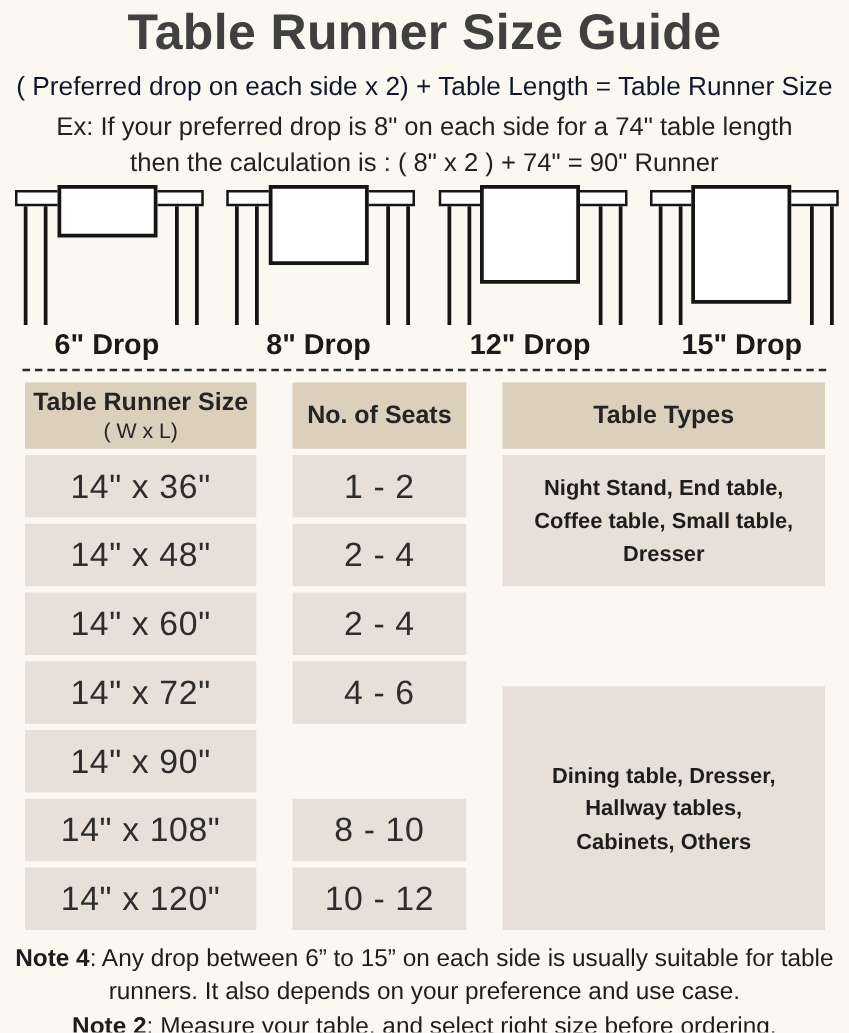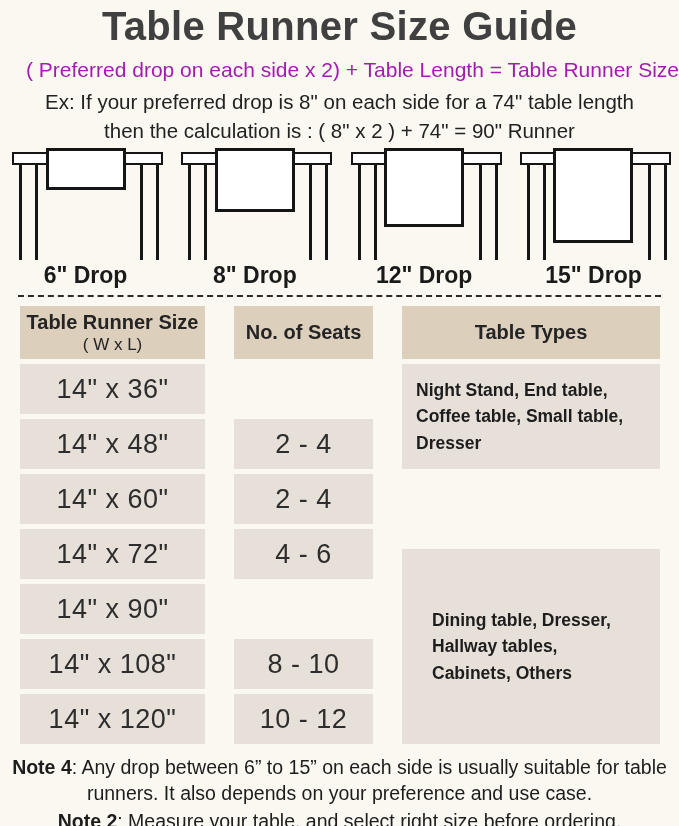--- a/index.html
+++ b/index.html
@@ -4,21 +4,21 @@
 <style>
   html,body { margin:0; padding:0; }
   body {
     width:679px; height:826px; overflow:hidden;
     background:#fbf8f2;
     font-family:"Liberation Sans", sans-serif;
     color:#1f1f1f;
     -webkit-font-smoothing:antialiased;
   }
   .title { font-size:40px; font-weight:700; text-align:center; margin:4px 0 9px; letter-spacing:.3px; color:#404040; }
-  .formula { font-size:21px; text-align:right; margin:0 0 8px; color:#a21caf; }
+  .formula { font-size:21px; text-align:center; margin:0 0 8px; color:#0f172a; }
   .example { font-size:20.5px; text-align:center; margin:0 12px 5px; color:#222; }
 
   
   .figures { display:flex; justify-content:space-between; height:112px; margin:3px 1px 0; }
   .figure { position:relative; width:169px; height:112px; }
   .leg { position:absolute; top:14px; bottom:0; width:13px;
          border-left:3px solid #151515; border-right:3px solid #151515; }
   .leg-l { left:18px; } .leg-r { right:11px; }
   .tabletop { position:absolute; left:11px; right:7px; top:4px; height:13px;
               background:#fff; border:2.5px solid #151515; box-sizing:border-box; }
@@ -30,21 +30,21 @@
   .drop-label { width:169px; text-align:center; font-weight:700; font-size:23px; padding:2px 0 6px; color:#1a1a1a; }
   .dashline { border-top:2.5px dashed #2a2a2a; margin:0 18px 9px; height:0; }
 
   
   .size-table { display:grid; grid-template-columns:185px 139px 258px; column-gap:29px;
                 grid-template-rows:53px repeat(7,50px); row-gap:5px; margin:4px 19px 0 20px; }
   .cell { background:#e7e0d8; display:flex; align-items:center; justify-content:center; box-sizing:border-box; }
   .hcell { background:#dccfbc; flex-direction:column; font-weight:700; font-size:20px; color:#242424; }
   .hsub { font-weight:400; font-size:17px; margin-top:1px; }
   .val { font-size:27px; color:#2d2d2d; letter-spacing:.5px; font-weight:400; }
-  .types { font-weight:700; font-size:17.5px; line-height:1.5; text-align:left; padding:6px 14px; color:#1d1d1d; }
+  .types { font-weight:700; font-size:17.5px; line-height:1.5; text-align:center; padding:6px 14px; color:#1d1d1d; }
   .types-wide { padding:6px 30px;margin-top:20px; }
 
   
   .notes { margin:11px 6px 0; text-align:center; font-size:19.5px; line-height:1.33; color:#1d1d1d; }
   .note { margin:0 0 2px; }
   .note b { font-weight:700; }
 </style>
 </head>
 <body>
 
@@ -91,20 +91,21 @@
 
 <div class="size-table">
   <div class="cell hcell" style="grid-area:1/1">
     <span>Table Runner Size</span>
     <span class="hsub">( W x L)</span>
   </div>
   <div class="cell hcell" style="grid-area:1/3">Table Types</div>
   <div class="cell hcell" style="grid-area:1/2">No. of Seats</div>
 
   <div class="cell val" style="grid-area:2/1">14" x 36"</div>
+  <div class="cell val" style="grid-area:2/2">1 - 2</div>
   <div class="cell val" style="grid-area:3/1">14" x 48"</div>
   <div class="cell val" style="grid-area:3/2">2 - 4</div>
   <div class="cell val" style="grid-area:4/1">14" x 60"</div>
   <div class="cell val" style="grid-area:4/2">2 - 4</div>
   <div class="cell val" style="grid-area:5/1">14" x 72"</div>
   <div class="cell val" style="grid-area:5/2">4 - 6</div>
   <div class="cell val" style="grid-area:6/1">14" x 90"</div>
   <div class="cell val" style="grid-area:7/1">14" x 108"</div>
   <div class="cell val" style="grid-area:7/2">8 - 10</div>
   <div class="cell val" style="grid-area:8/1">14" x 120"</div>

